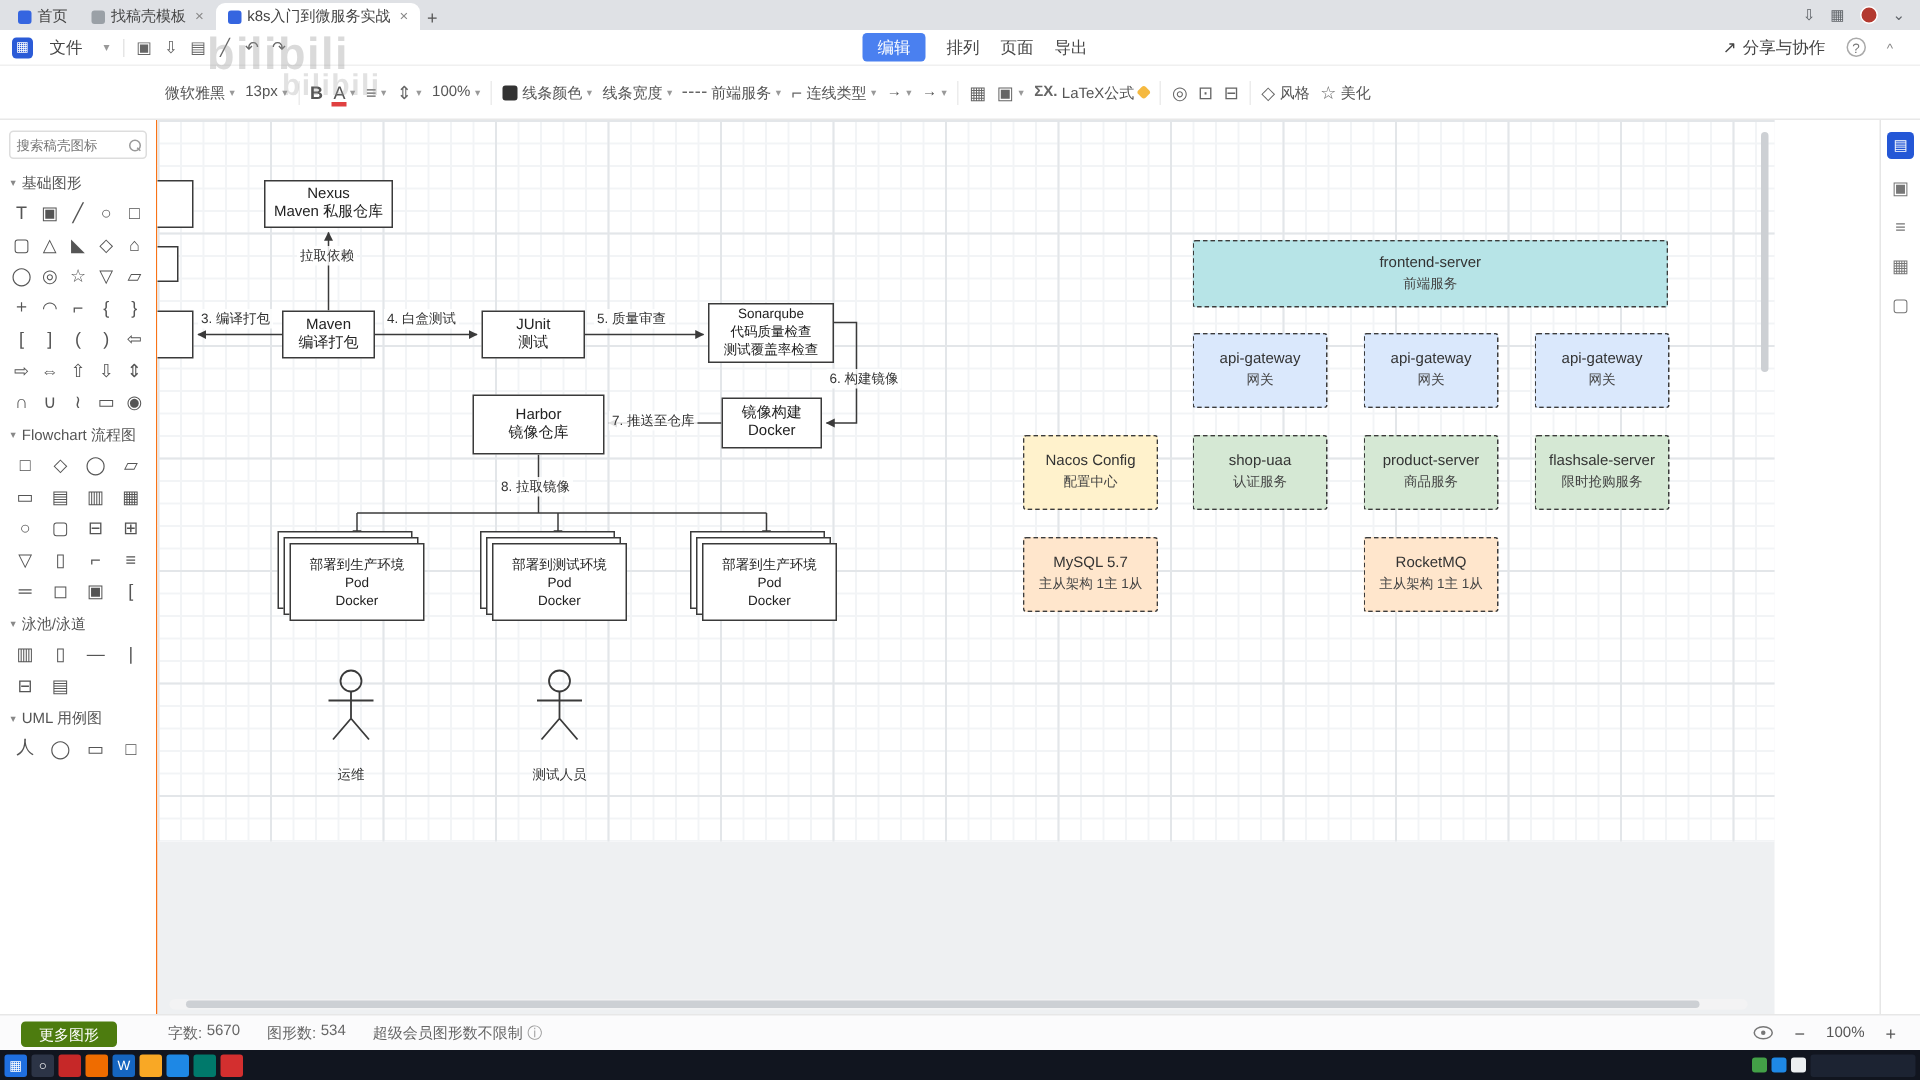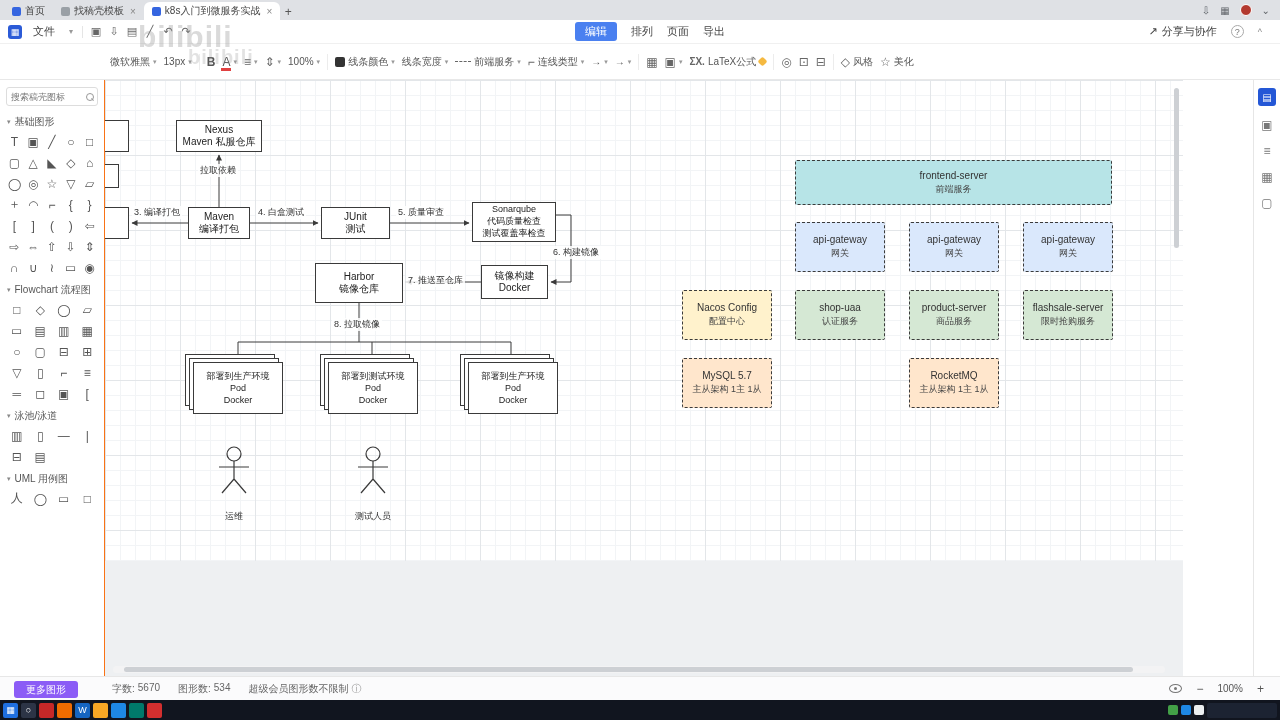--- a/index.html
+++ b/index.html
@@ -101,21 +101,21 @@
 .vscroll{position:absolute;right:3px;top:8px;width:7px;height:555px;background:transparent}
 .vscroll .thumb{position:absolute;top:0;height:160px;left:1px;right:1px;background:#cdd0d4;border-radius:4px}
 
 
 .rightbar{position:absolute;right:0;top:80px;width:27px;bottom:44px;background:#fff;border-left:1px solid #e6e6e6;display:flex;flex-direction:column;align-items:center;padding-top:8px;gap:12px}
 .rb-first{width:18px;height:18px;border-radius:3px;background:#2457d6;color:#fff;font-size:10px;display:flex;align-items:center;justify-content:center;cursor:pointer}
 .rb-icon{font-size:12px;color:#777;cursor:pointer}
 
 
 .statusbar{position:absolute;left:0;right:0;top:676px;height:24px;background:#fbfbfc;border-top:1px solid #e7e7e7;display:flex;align-items:center;font-size:10px;color:#666}
-.more-btn{position:absolute;left:14px;top:4px;width:64px;height:17px;background:#8b5cf6;border-radius:3px;color:#fff;display:flex;align-items:center;justify-content:center;font-size:10px;cursor:pointer}
+.more-btn{position:absolute;left:14px;top:4px;width:64px;height:17px;background:#4d7c0f;border-radius:3px;color:#fff;display:flex;align-items:center;justify-content:center;font-size:10px;cursor:pointer}
 .stats{display:flex;align-items:center;gap:18px;margin-left:112px}
 .stat{display:flex;gap:3px}
 .info-i{font-size:10px;color:#999}
 .status-right{margin-left:auto;display:flex;align-items:center;gap:14px;padding-right:16px;color:#555}
 .eye{position:relative;width:13px;height:9px;border:1px solid #777;border-radius:50%}
 .eye::after{content:"";position:absolute;left:4px;top:2px;width:3px;height:3px;border-radius:50%;background:#777}
 .zoom-btn{font-size:12px;cursor:pointer}
 
 
 .taskbar{position:absolute;left:0;right:0;top:700px;height:20px;background:#11151f;display:flex;align-items:center;gap:3px;padding:0 3px}

